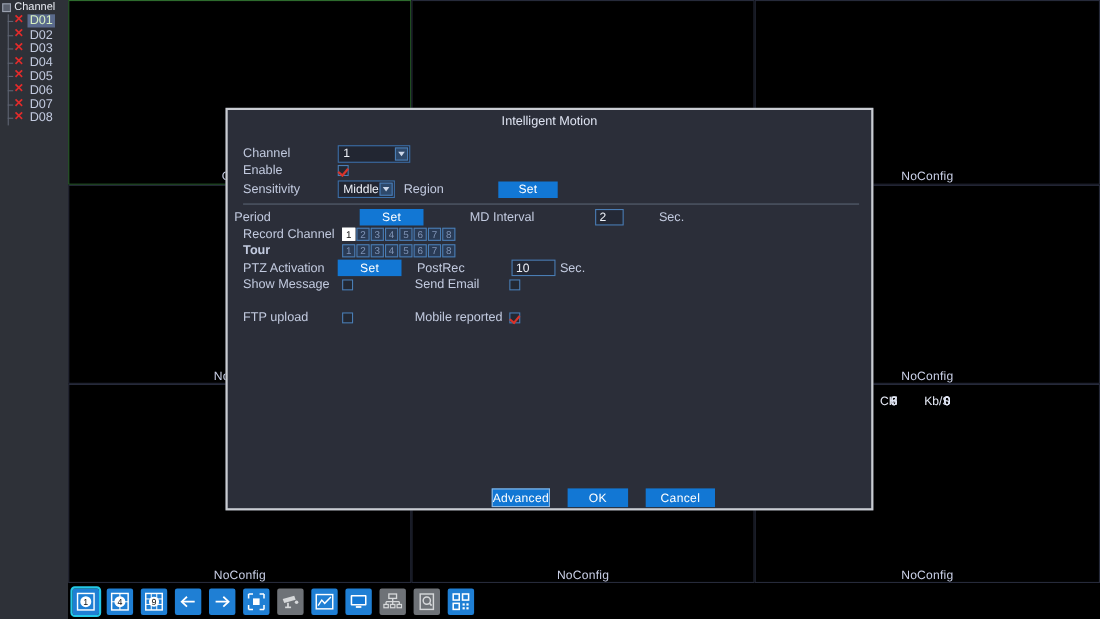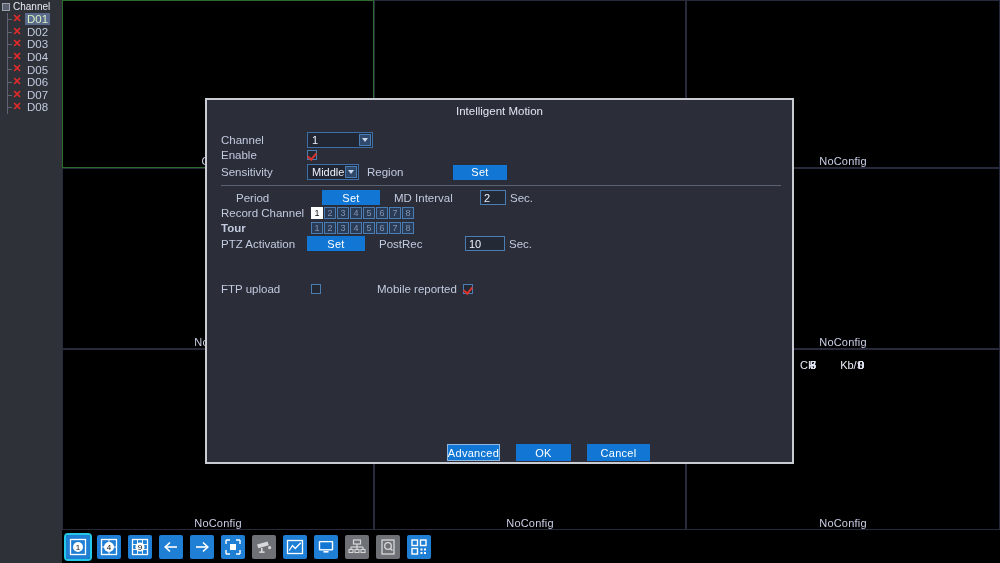--- a/index.html
+++ b/index.html
@@ -282,21 +282,21 @@
           <span class="arrow">
               <i></i>
             </span>
         </span>
         <span class="lbl" style="margin-left:8px; width:86px;">Region</span>
         <span class="btn-blue" style="width:54px; margin-left:0px;">Set</span>
       </div>
 
       <div class="divider" style="top:80px;"></div>
 
-      <div class="row" style="left:29px; top:85px;">
+      <div class="row" style="left:6px; top:85px;gap:28px;">
         <span class="lbl" style="width:86px;">Period</span>
         <span class="btn-blue" style="width:58px;">Set</span>
         <span class="lbl" style="margin-left:14px; width:86px;">MD Interval</span>
         <span class="tinput" style="width:26px;">2</span>
         <span class="lbl" style="margin-left:4px;">Sec.</span>
       </div>
 
       <div class="row" style="left:14px; top:102px;">
         <span class="lbl" style="width:90px;">Record Channel</span>
         <span class="numbox-row">
@@ -326,20 +326,26 @@
       </div>
 
       <div class="row" style="left:14px; top:131px;">
         <span class="lbl" style="width:86px;">PTZ Activation</span>
         <span class="btn-blue" style="width:58px;">Set</span>
         <span class="lbl" style="margin-left:14px; width:86px;">PostRec</span>
         <span class="tinput" style="width:40px;">10</span>
         <span class="lbl" style="margin-left:4px;">Sec.</span>
       </div>
 
+      <div class="row" style="left:14px; top:148px;">
+        <span class="lbl" style="width:90px;">Show Message</span>
+        <span class="chk"></span>
+        <span class="lbl" style="margin-left:56px; width:86px;">Send Email</span>
+        <span class="chk"></span>
+      </div>
 
 
       <div class="row" style="left:14px; top:178px;">
         <span class="lbl" style="width:90px;">FTP upload</span>
         <span class="chk"></span>
         <span class="lbl" style="margin-left:56px; width:86px;">Mobile reported</span>
         <span class="chk on"></span>
       </div>
 
       <div class="footer" style="left:240px; top:339px;">

